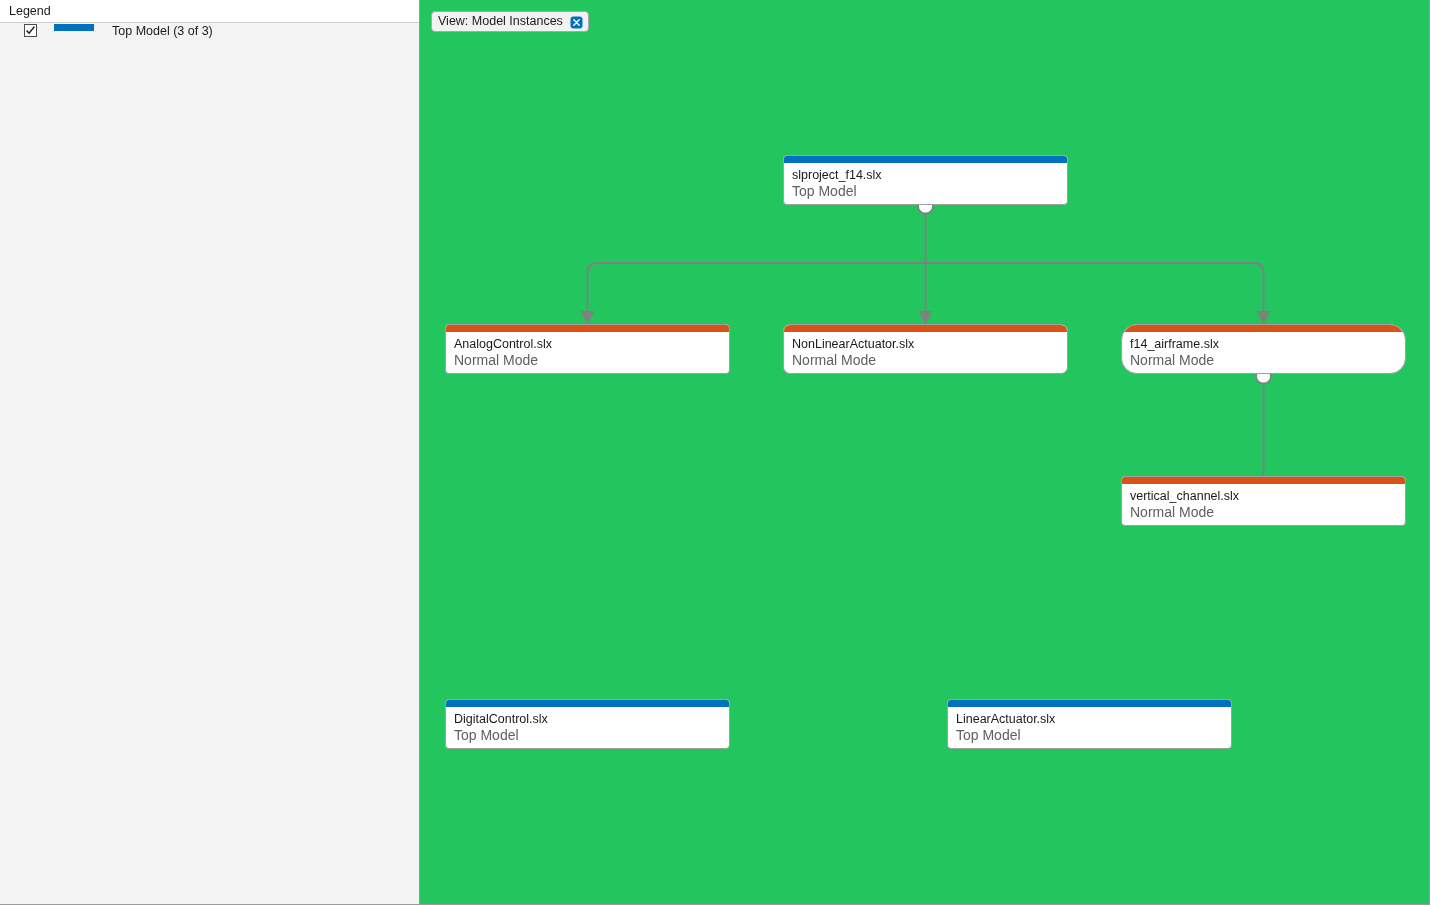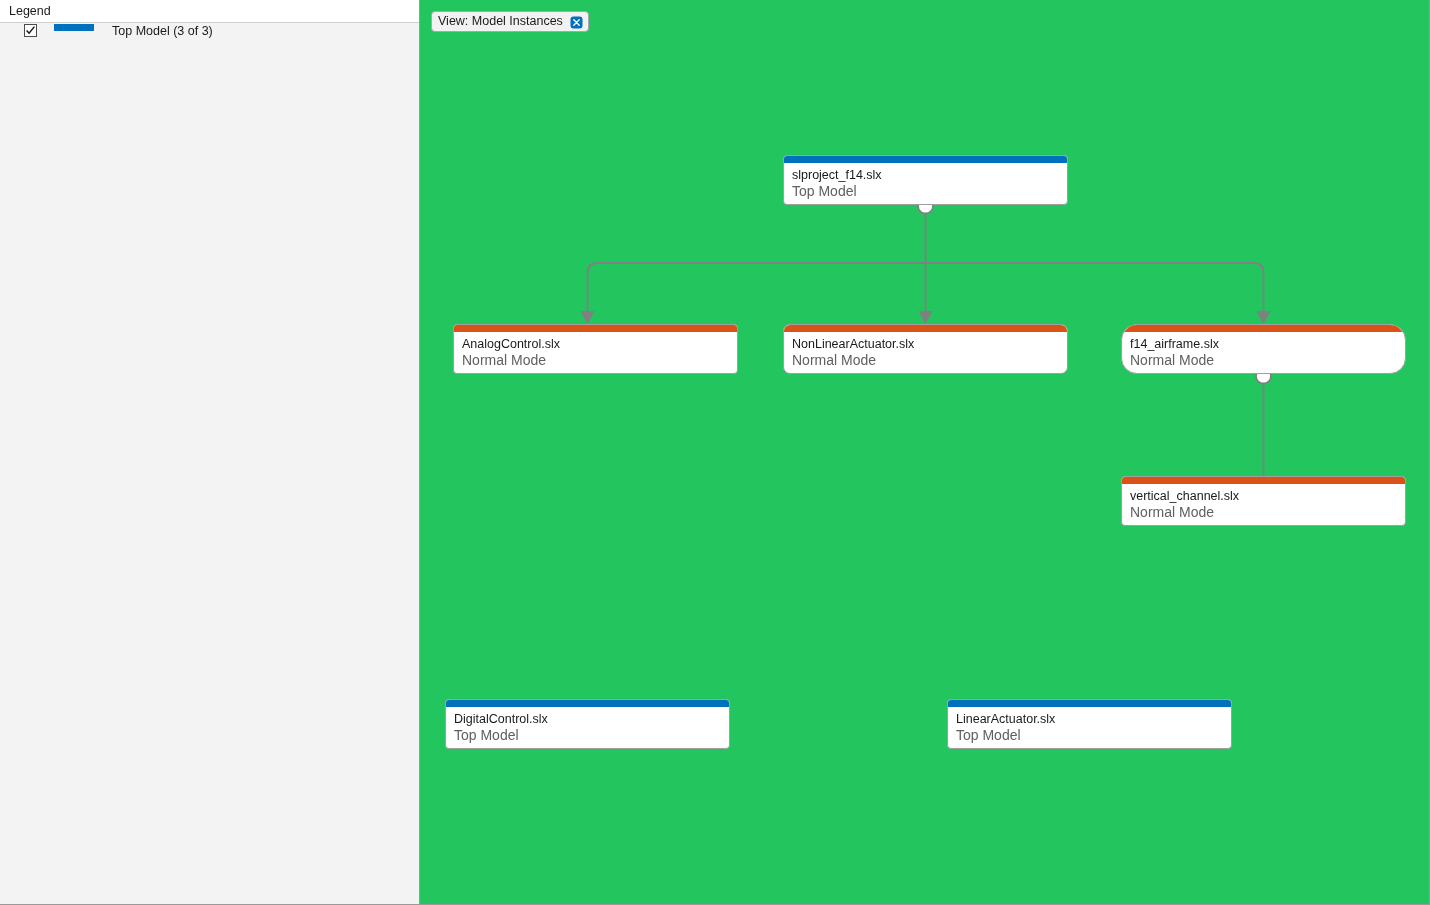--- a/index.html
+++ b/index.html
@@ -232,21 +232,21 @@
     </svg>
 
     <div class="node" style="left:363px; top:155px; width:285px; height:50px;">
       <div class="node-bar" style="background:#0072BD"></div>
       <div class="node-body">
         <div class="node-name">slproject_f14.slx</div>
         <div class="node-sub">Top Model</div>
       </div>
     </div>
 
-    <div class="node" style="left:25px; top:324px; width:285px; height:50px;margin-left:8px;">
+    <div class="node" style="left:25px; top:324px; width:285px; height:50px;">
       <div class="node-bar" style="background:#D95319"></div>
       <div class="node-body">
         <div class="node-name">AnalogControl.slx</div>
         <div class="node-sub">Normal Mode</div>
       </div>
     </div>
 
     <div class="node" style="left:363px; top:324px; width:285px; height:50px;border-radius:7px;">
       <div class="node-bar" style="background:#D95319"></div>
       <div class="node-body">

